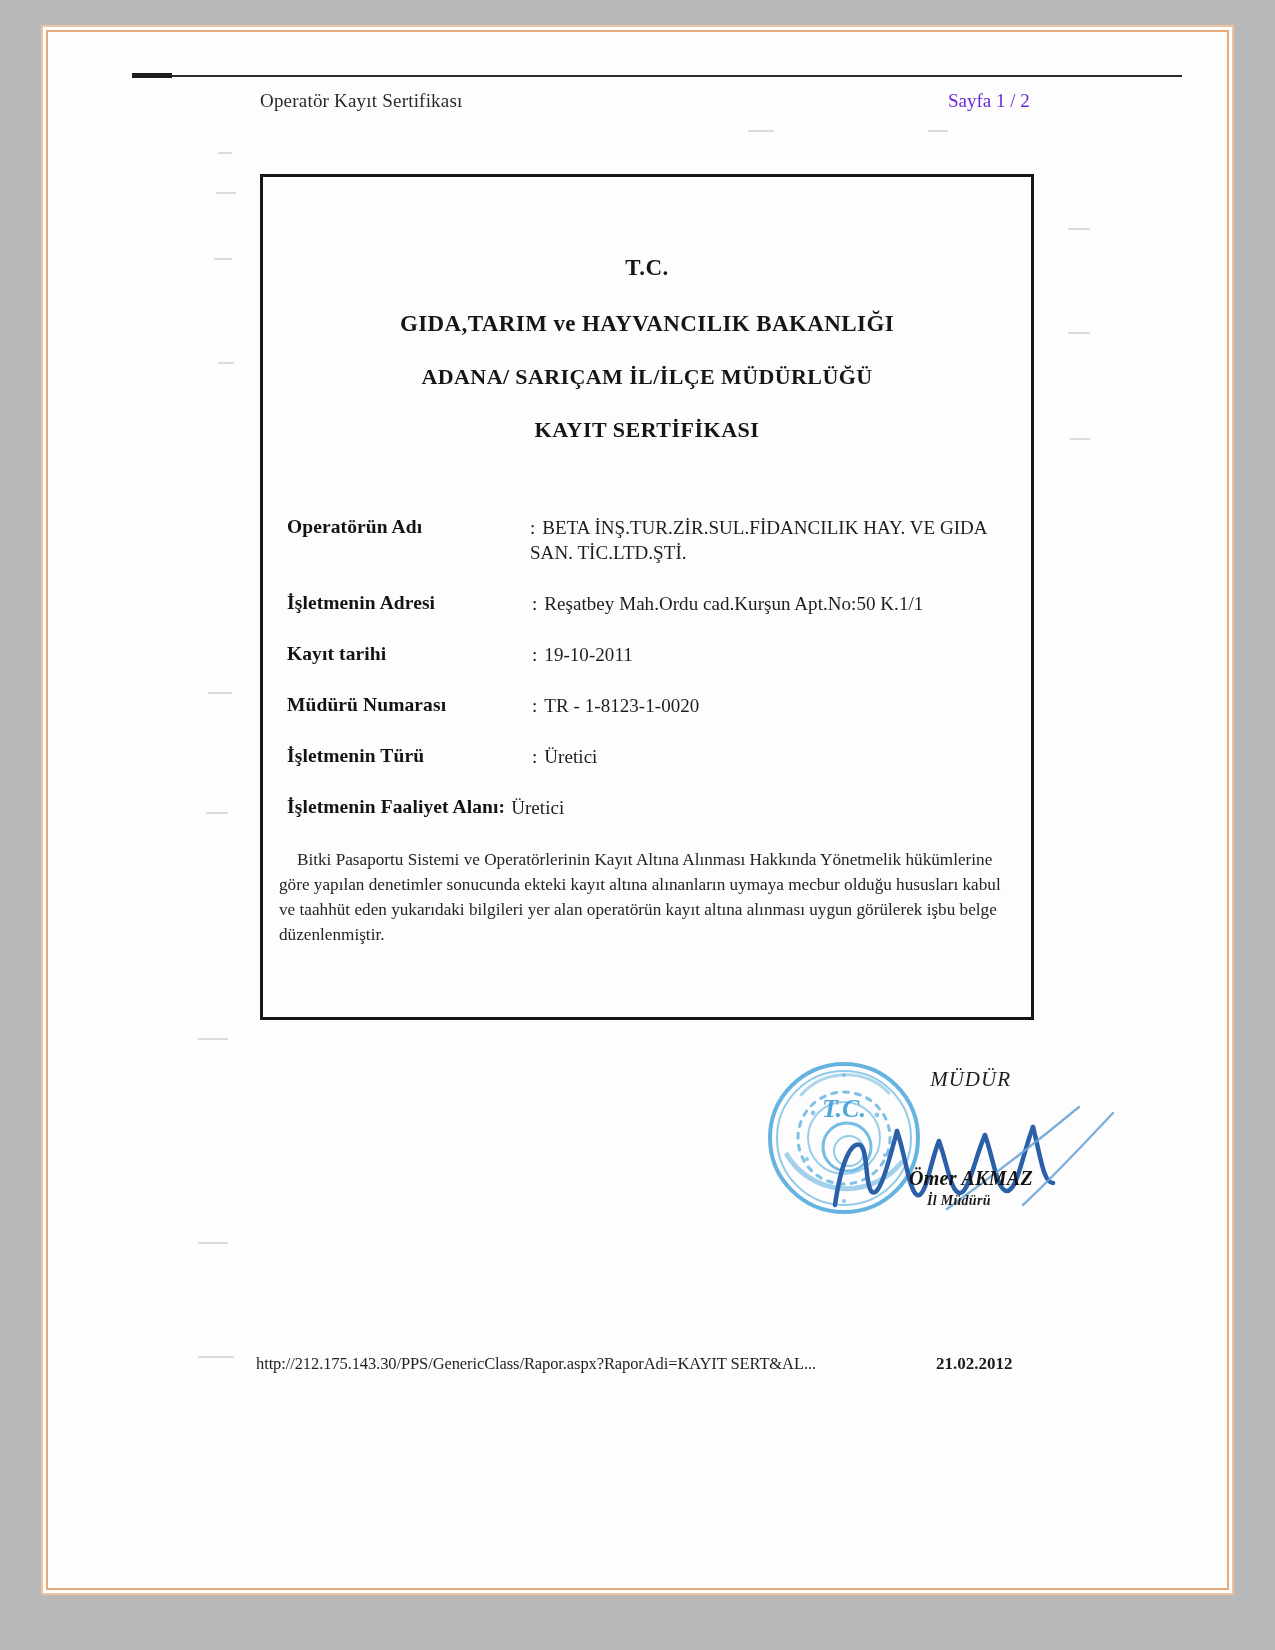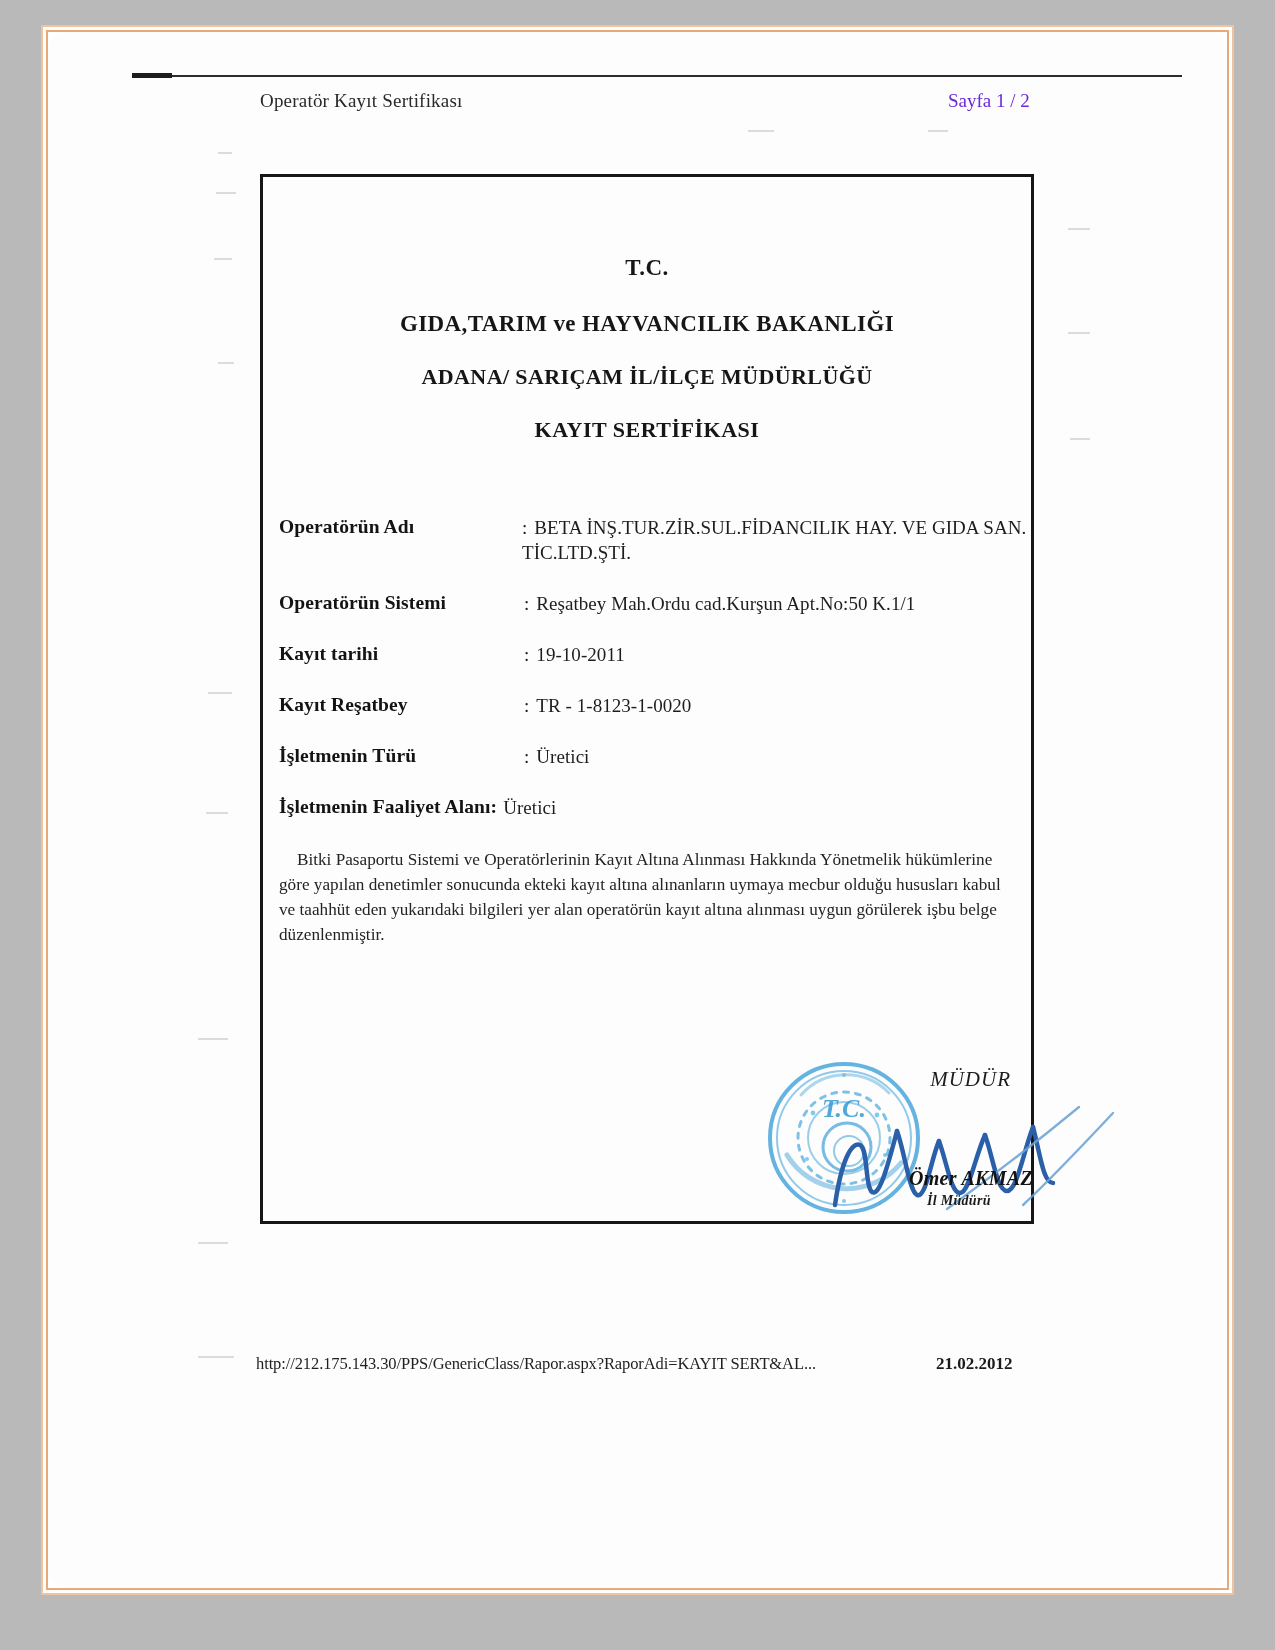--- a/index.html
+++ b/index.html
@@ -83,21 +83,21 @@
     font-size: 19px;
     color: #6d28d9;
   }
 
   
   #cert-box {
     position: absolute;
     left: 212px;
     top: 142px;
     width: 774px;
-    height: 1050px;
+    height: 846px;
     border: 3px solid #161616;
     box-sizing: border-box;
     background: transparent;
   }
 
   .cert-titles {
     margin-top: 78px;
     text-align: center;
     color: #161616;
   }
@@ -122,20 +122,21 @@
     margin-top: 27px;
     font-size: 22px;
     font-weight: bold;
     letter-spacing: 0.5px;
   }
 
   
   .fields {
     margin-top: 72px;
     padding-left: 16px;
+    margin-left: 8px;
   }
   .field-row {
     display: flex;
     align-items: flex-start;
     margin-bottom: 26px;
   }
   .f-label {
     width: 243px;
     flex: 0 0 243px;
     font-size: 19.5px;
@@ -285,31 +286,31 @@
         </div>
 
         <div class="fields">
 
           <div class="field-row">
             <div class="f-label">Operatörün Adı</div>
             <div class="f-value"><span class="sep">:</span><span>BETA İNŞ.TUR.ZİR.SUL.FİDANCILIK HAY. VE GIDA SAN. TİC.LTD.ŞTİ.</span></div>
           </div>
 
           <div class="field-row">
-            <div class="f-label">Operatörün Sistemi</div>
+            <div class="f-label">İşletmenin Adresi</div>
             <div class="f-value indent"><span class="sep">:</span><span>Reşatbey Mah.Ordu cad.Kurşun Apt.No:50 K.1/1</span></div>
           </div>
 
           <div class="field-row">
             <div class="f-label">Kayıt tarihi</div>
             <div class="f-value indent"><span class="sep">:</span><span>19-10-2011</span></div>
           </div>
 
           <div class="field-row">
-            <div class="f-label">Kayıt Reşatbey</div>
+            <div class="f-label">Müdürü Numarası</div>
             <div class="f-value indent"><span class="sep">:</span><span>TR - 1-8123-1-0020</span></div>
           </div>
 
           <div class="field-row">
             <div class="f-label">İşletmenin Türü</div>
             <div class="f-value indent"><span class="sep">:</span><span>Üretici</span></div>
           </div>
 
           <div class="field-row">
             <div class="f-label wide">İşletmenin Faaliyet Alanı:</div>

